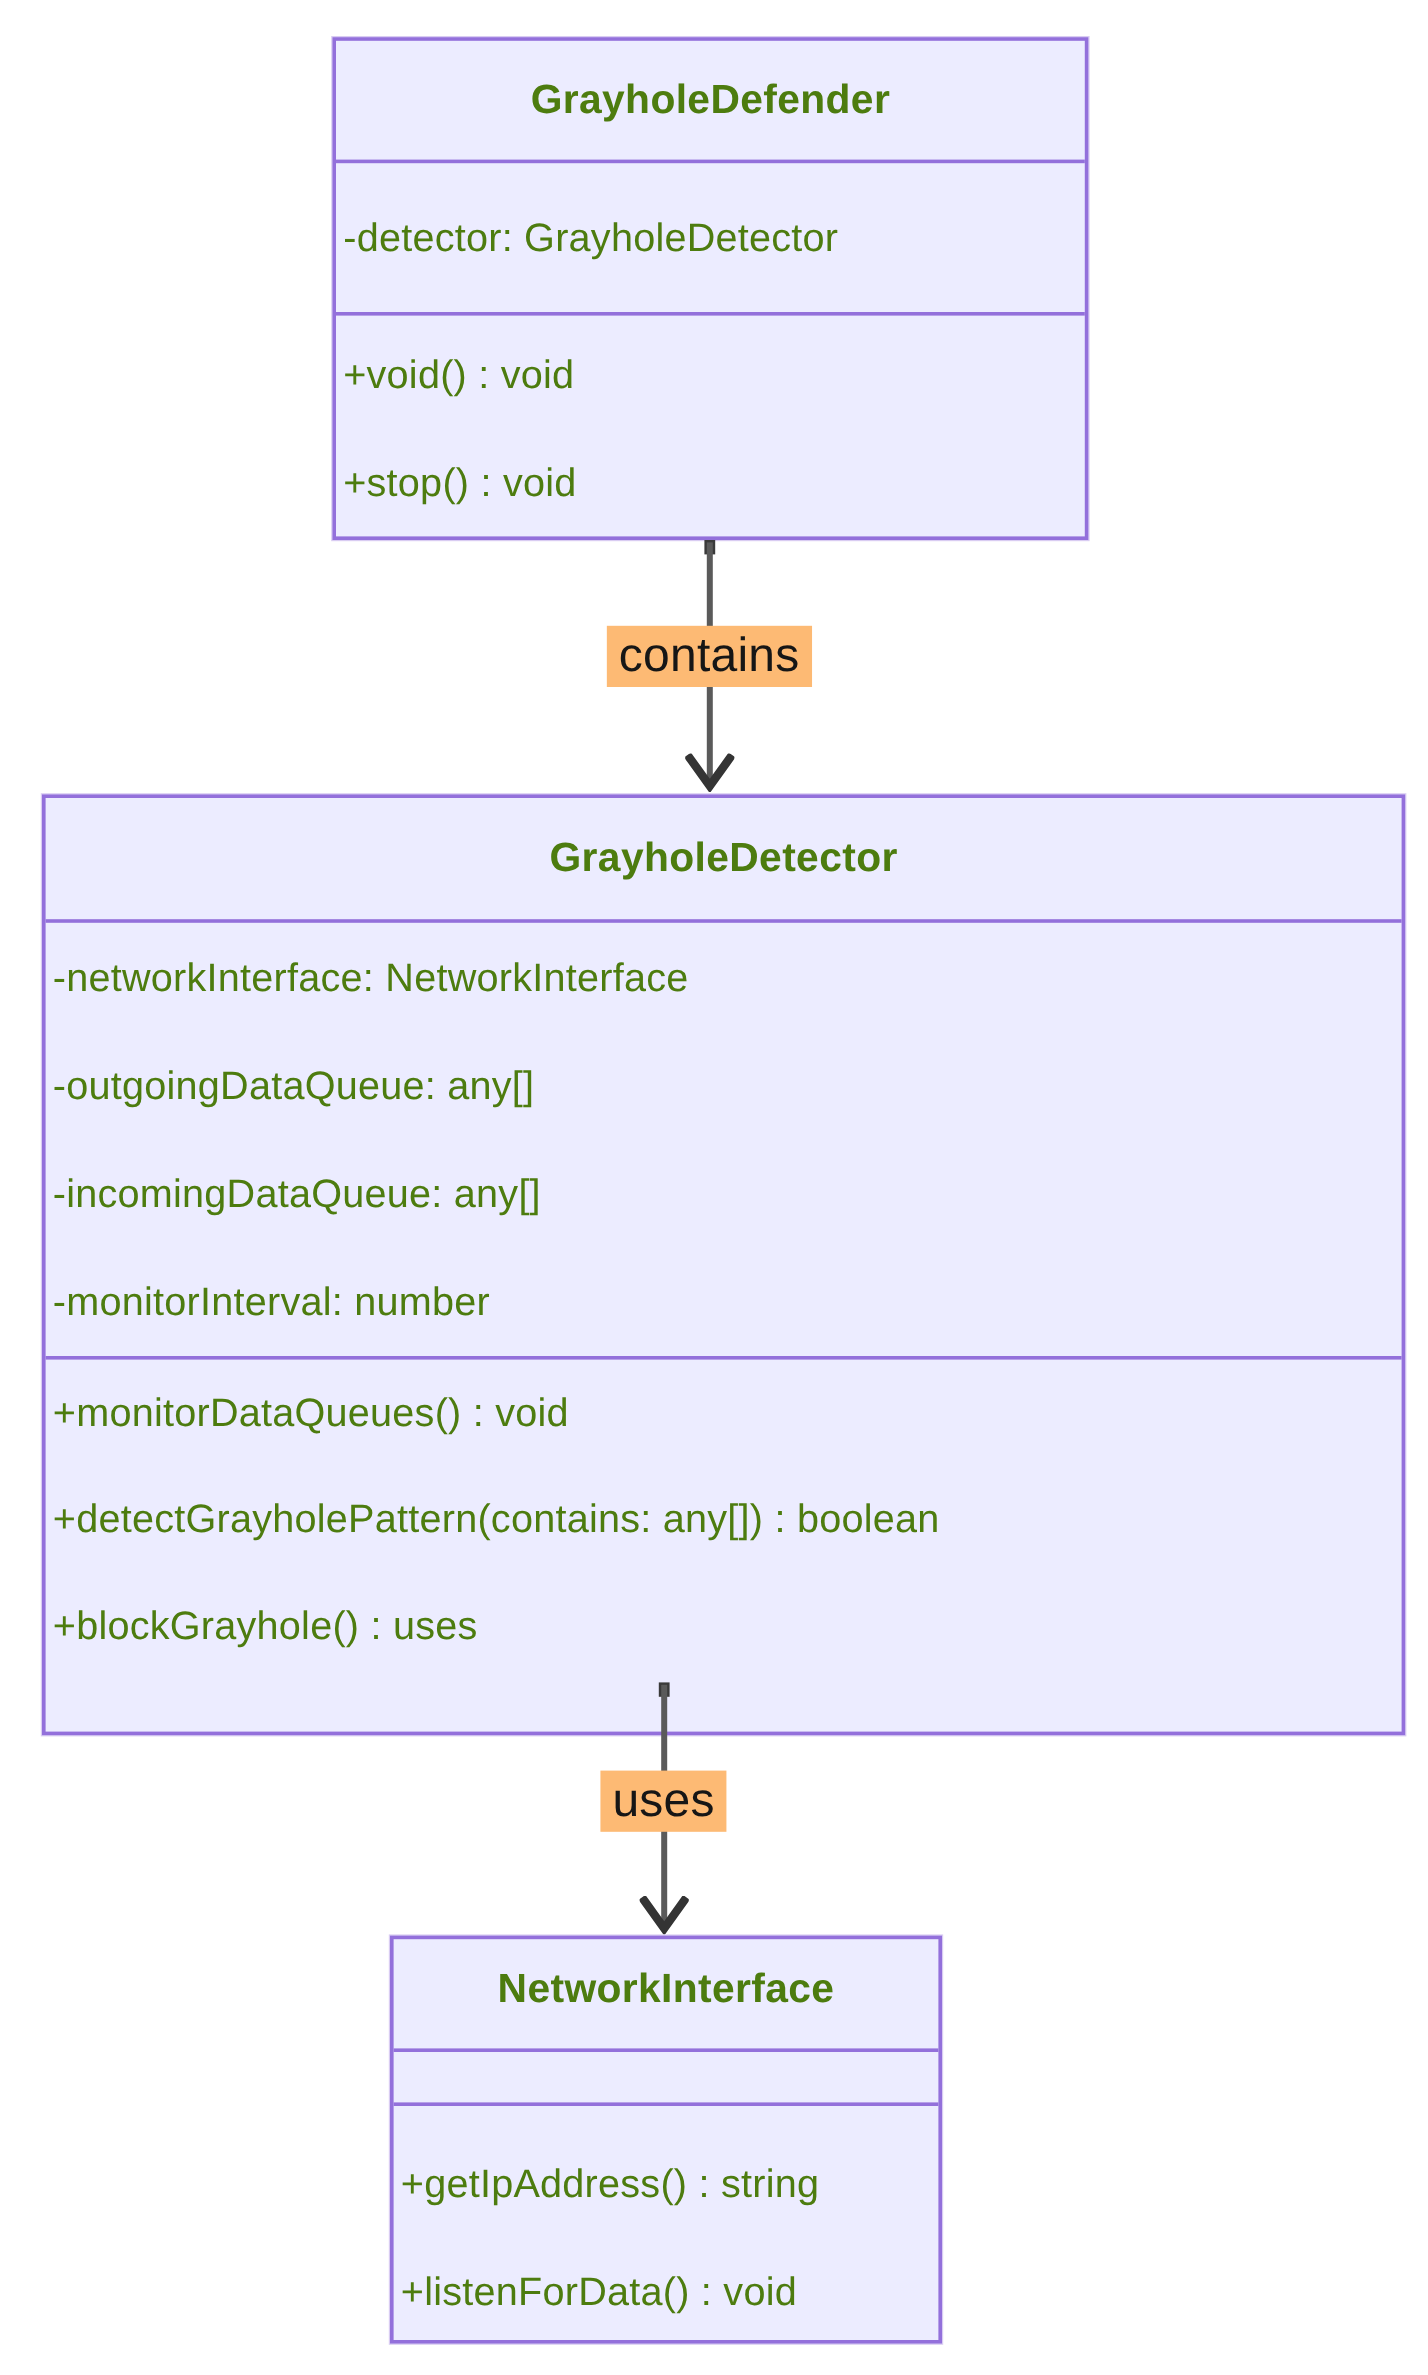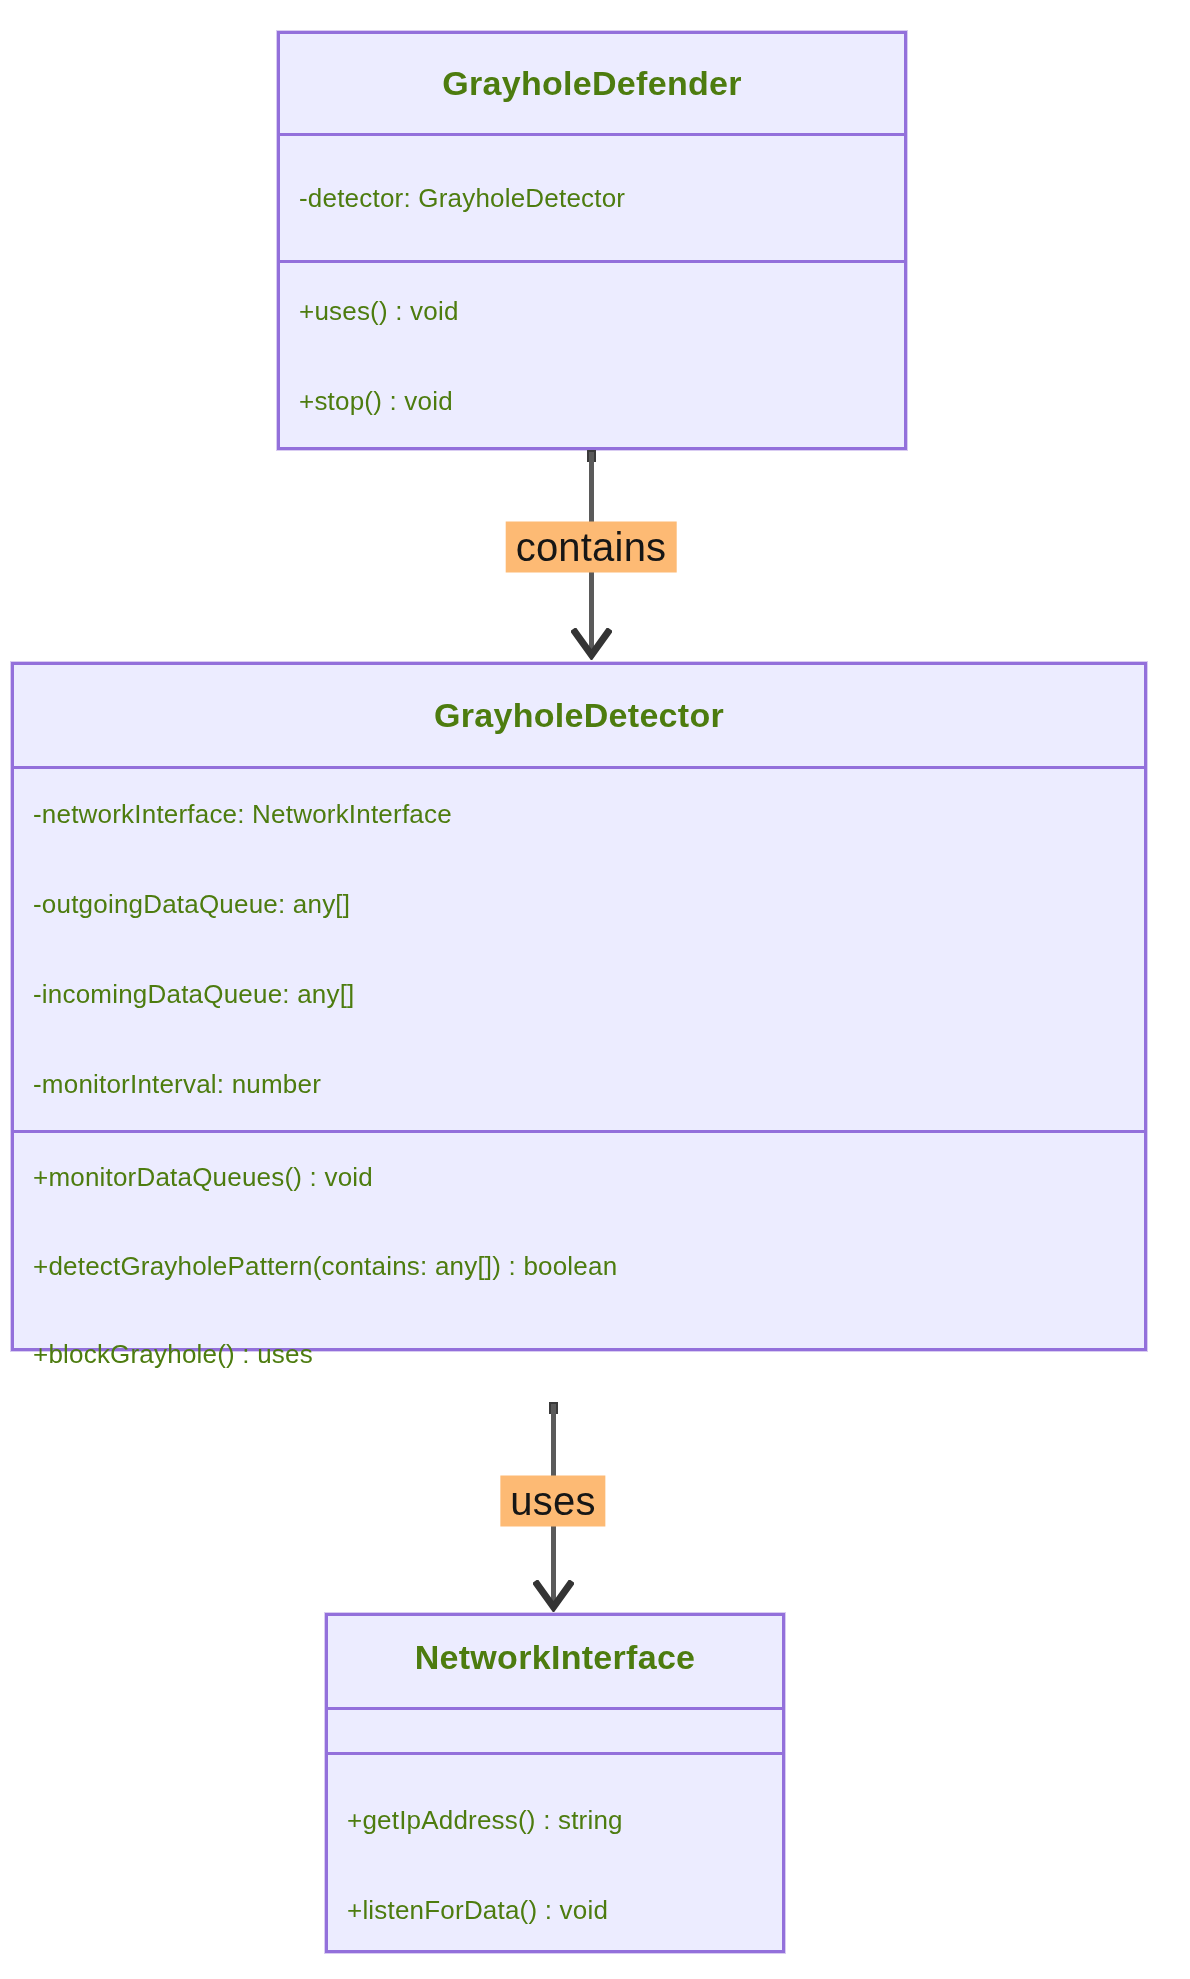--- a/index.html
+++ b/index.html
@@ -43,32 +43,32 @@
     box-sizing: border-box;
     flex: 0 0 auto;
   }
   .uml-section.with-sep {
     border-bottom: 3px solid #9370DB;
   }
   .member {
     height: 90px;
     display: flex;
     align-items: center;
-    padding-left: 19px;
-    font-size: 26px;
+    padding-left: 6px;
+    font-size: 33px;
     letter-spacing: 0.2px;
     white-space: nowrap;
   }
   
   #class-defender { left: 277px; top: 31px; width: 630px; height: 419px; }
   #class-defender .uml-title  { height: 102px; }
   #class-defender .attrs      { height: 127px; }
   #class-defender .methods    { height: 187px; }
   
-  #class-detector { left: 11px; top: 662px; width: 1136px; height: 689px; }
+  #class-detector { left: 35px; top: 662px; width: 1136px; height: 784px; }
   #class-detector .uml-title  { height: 104px; }
   #class-detector .attrs      { height: 364px; }
   #class-detector .methods    { height: 266px; }
   
   #class-netif { left: 325px; top: 1613px; width: 460px; height: 340px; justify-content: center; }
   #class-netif .uml-title     { height: 102px; }
   #class-netif .attrs         { height: 45px; }
   #class-netif .methods       { height: 187px; margin-top: 17px; }
 
   .edge-line {
@@ -100,21 +100,21 @@
 <body>
 
 <div class="canvas">
 
   <div class="uml-class" id="class-defender">
     <div class="uml-title">GrayholeDefender</div>
     <div class="uml-section attrs with-sep">
       <div class="member">-detector: GrayholeDetector</div>
     </div>
     <div class="uml-section methods">
-      <div class="member">+uses() : void</div>
+      <div class="member">+void() : void</div>
       <div class="member">+stop() : void</div>
     </div>
   </div>
 
   <div class="edge-nub" style="left: 587px; top: 450px;"></div>
   <div class="edge-line" style="left: 589px; top: 452px; height: 198px;"></div>
   <svg class="arrowhead" style="left: 571px; top: 628px;" width="41" height="32" viewBox="0 0 41 32">
     <path d="M4 4 L20.5 27 L37 4" fill="none" stroke="#343434" stroke-width="7" stroke-linecap="square"></path>
   </svg>
   <div class="edge-label" style="left: 591px; top: 547px;">contains</div>

